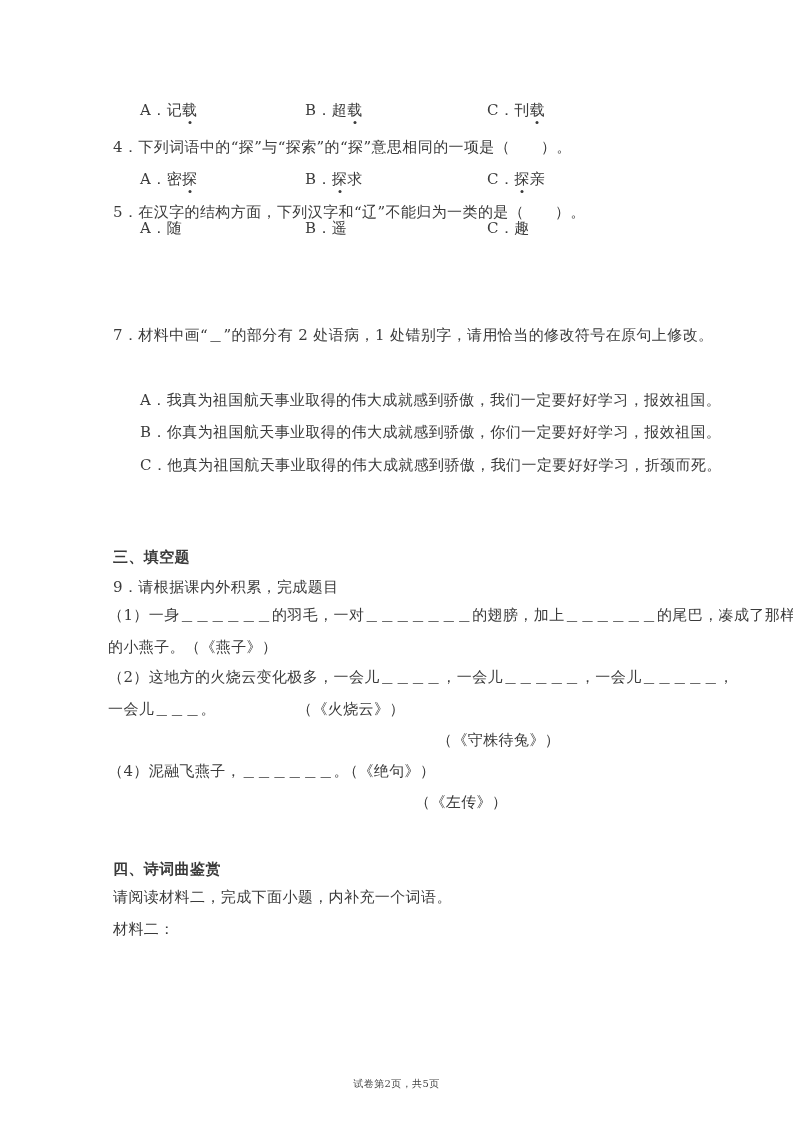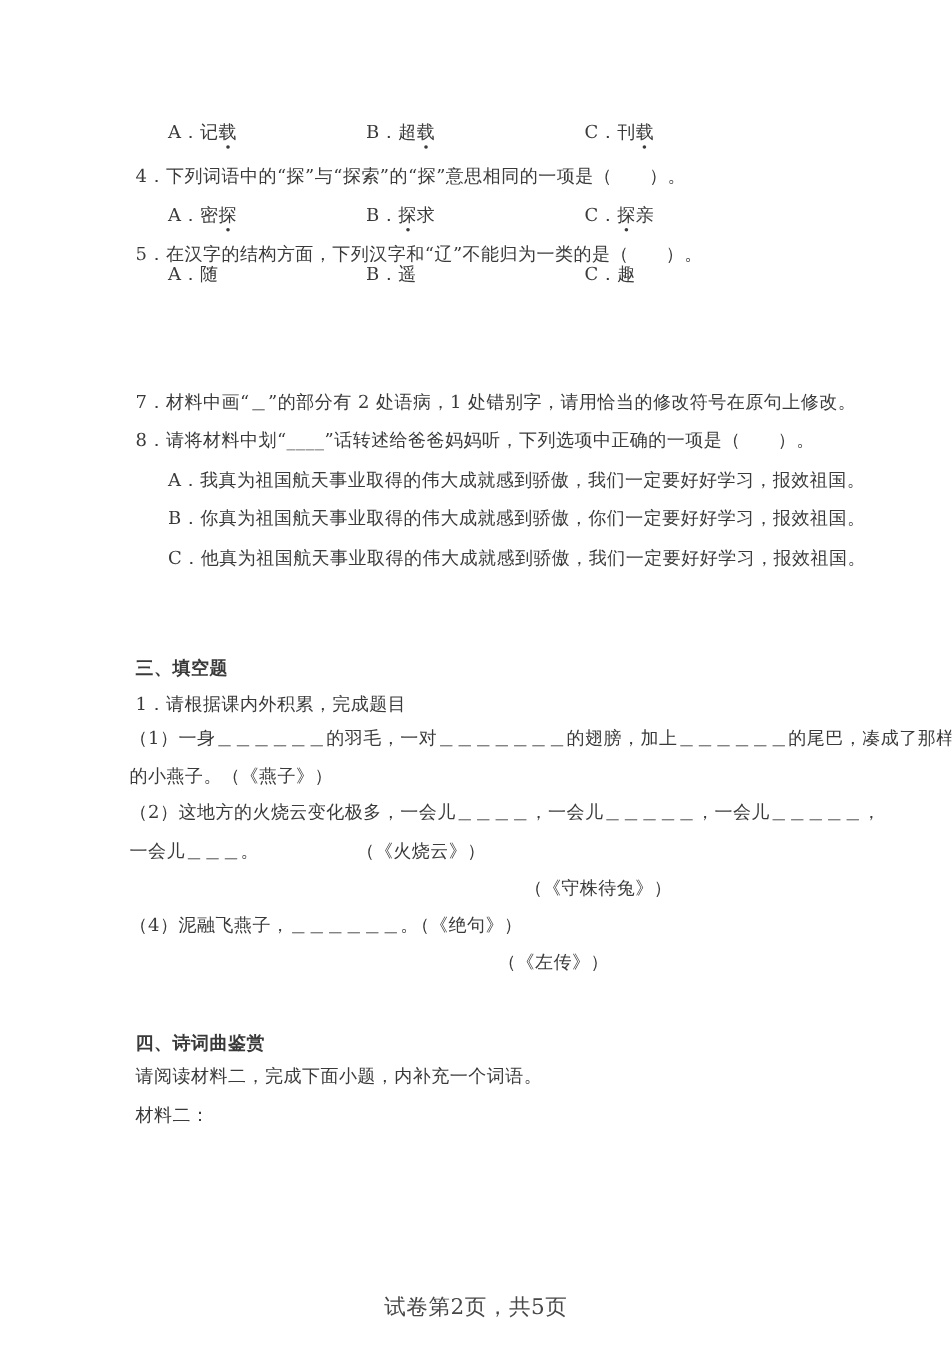--- a/index.html
+++ b/index.html
@@ -53,54 +53,53 @@
     position: absolute;
     top: 0;
     white-space: nowrap;
   }
   .footer {
     position: absolute;
     top: 1077px;
     left: 0;
     width: 100%;
     text-align: center;
-    font-size: 18px;
+    font-size: 10px;
     color: #474747;
     letter-spacing: 0.4px;
   }
 </style>
 </head>
 <body>
 
 <div class="page">
 
   <div class="line indent opts" style="top:100px"><span class="opt c0"><span class="opt-label">A．</span><span>记</span><span class="emph">载</span></span><span class="opt c1"><span class="opt-label">B．</span><span>超</span><span class="emph">载</span></span><span class="opt c2"><span class="opt-label">C．</span><span>刊</span><span class="emph">载</span></span></div>
 
   <div class="line" style="top:137px">4．下列词语中的“探”与“探索”的“探”意思相同的一项是（　　）。</div>
   <div class="line indent opts" style="top:169px"><span class="opt c0"><span class="opt-label">A．</span><span>密</span><span class="emph">探</span></span><span class="opt c1"><span class="opt-label">B．</span><span class="emph">探</span><span>求</span></span><span class="opt c2"><span class="opt-label">C．</span><span class="emph">探</span><span>亲</span></span></div>
 
   <div class="line" style="top:202px">5．在汉字的结构方面，下列汉字和“辽”不能归为一类的是（　　）。</div>
   <div class="line indent opts" style="top:218px"><span class="opt c0"><span class="opt-label">A．</span><span>随</span></span><span class="opt c1"><span class="opt-label">B．</span><span>遥</span></span><span class="opt c2"><span class="opt-label">C．</span><span>趣</span></span></div>
 
 
   <div class="line" style="top:325px">7．材料中画“＿”的部分有 2 处语病，1 处错别字，请用恰当的修改符号在原句上修改。</div>
 
-  <div class="line" style="top:357px">8．请将材料中划“____”话转述给爸爸妈妈听，下列选项中正确的一项是（　　）。</div>
   <div class="line indent" style="top:422px">
     <span>B．</span><span>你真为祖国航天事业取得的伟大成就感到骄傲，你们一定要好好学习，报效祖国。</span>
   </div>
   <div class="line indent" style="top:390px">
     <span>A．</span><span>我真为祖国航天事业取得的伟大成就感到骄傲，我们一定要好好学习，报效祖国。</span>
   </div>
   <div class="line indent" style="top:455px">
-    <span>C．</span><span>他真为祖国航天事业取得的伟大成就感到骄傲，我们一定要好好学习，报效祖国。</span>
+    <span>C．</span><span>他真为祖国航天事业取得的伟大成就感到骄傲，我们一定要好好学习，折颈而死。</span>
   </div>
 
   <div class="line heading" style="top:547px">三、填空题</div>
-  <div class="line" style="top:577px">1．请根据课内外积累，完成题目</div>
+  <div class="line" style="top:577px">9．请根据课内外积累，完成题目</div>
 
   <div class="line fill" style="top:605px">（1）一身＿＿＿＿＿＿的羽毛，一对＿＿＿＿＿＿＿的翅膀，加上＿＿＿＿＿＿的尾巴，凑成了那样＿</div>
   <div class="line fill" style="top:637px">的小燕子。（《燕子》）</div>
 
   <div class="line fill" style="top:667px">（2）这地方的火烧云变化极多，一会儿＿＿＿＿，一会儿＿＿＿＿＿，一会儿＿＿＿＿＿，</div>
   <div class="line fill" style="top:699px">
     <span>一会儿＿＿＿。</span>
     <span class="cite" style="left:189px">（《火烧云》）</span>
   </div>
 

